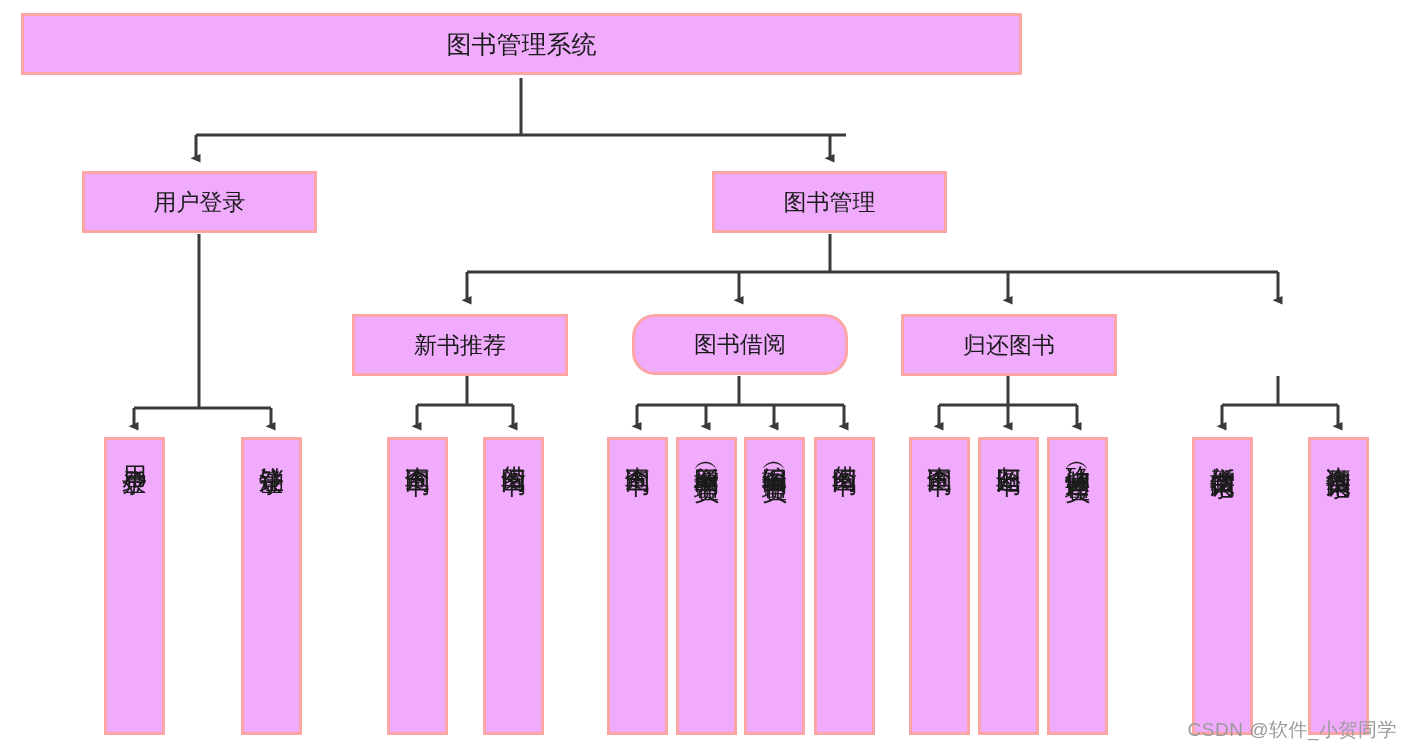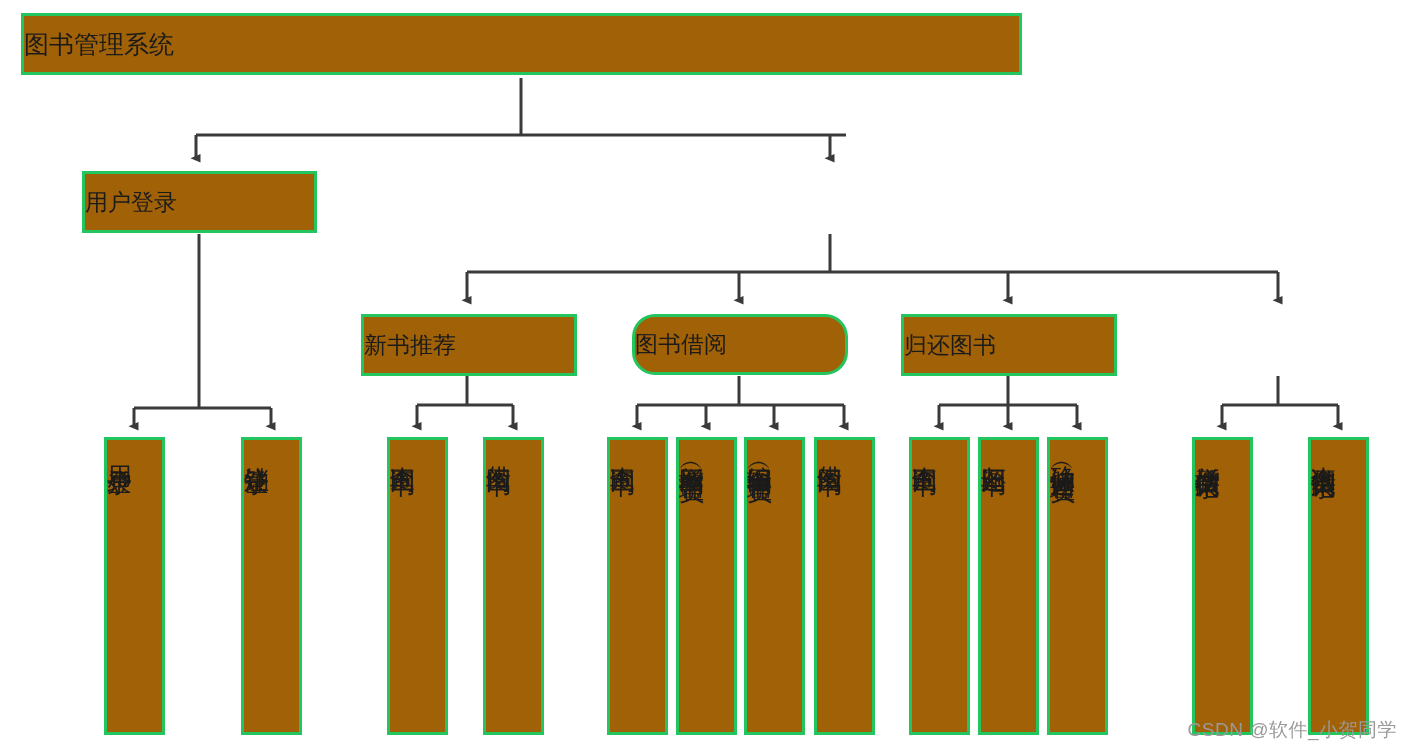--- a/index.html
+++ b/index.html
@@ -21,24 +21,25 @@
     position: absolute;
     left: 0;
     top: 0;
     width: 1405px;
     height: 747px;
     pointer-events: none;
   }
   .node {
     position: absolute;
     box-sizing: border-box;
-    background: #a16207;
-    border: 3px solid #22c55e;
+    background: #f0abfc;
+    border: 3px solid #fca5a5;
     display: flex;
     align-items: center;
+    justify-content: center;
     color: #1b1b1b;
   }
   .node.level0 { font-size: 25px; }
   .node.level1 { font-size: 23px; }
   .node.level2 { font-size: 23px; }
   .node.leaf {
     border-width: 3px;
     align-items: flex-start;
     padding-top: 6px;
   }
@@ -119,22 +120,25 @@
     </g>
   </svg>
 
   <div class="node level0" style="left:21px; top:13px; width:1001px; height:62px;">
     <span class="label">图书管理系统</span>
   </div>
 
   <div class="node level1" style="left:82px; top:171px; width:235px; height:62px;">
     <span class="label">用户登录</span>
   </div>
+  <div class="node level1" style="left:712px; top:171px; width:235px; height:62px;">
+    <span class="label">图书管理</span>
+  </div>
 
-  <div class="node level2" style="left:361px; top:314px; width:216px; height:62px;">
+  <div class="node level2" style="left:352px; top:314px; width:216px; height:62px;">
     <span class="label">新书推荐</span>
   </div>
   <div class="node level2" style="left:632px; top:314px; width:216px; height:61px;border-radius:23px;">
     <span class="label">图书借阅</span>
   </div>
   <div class="node level2" style="left:901px; top:314px; width:216px; height:62px;">
     <span class="label">归还图书</span>
   </div>
 
   <div class="node leaf" style="left:104px; top:437px; width:61px; height:298px;">

